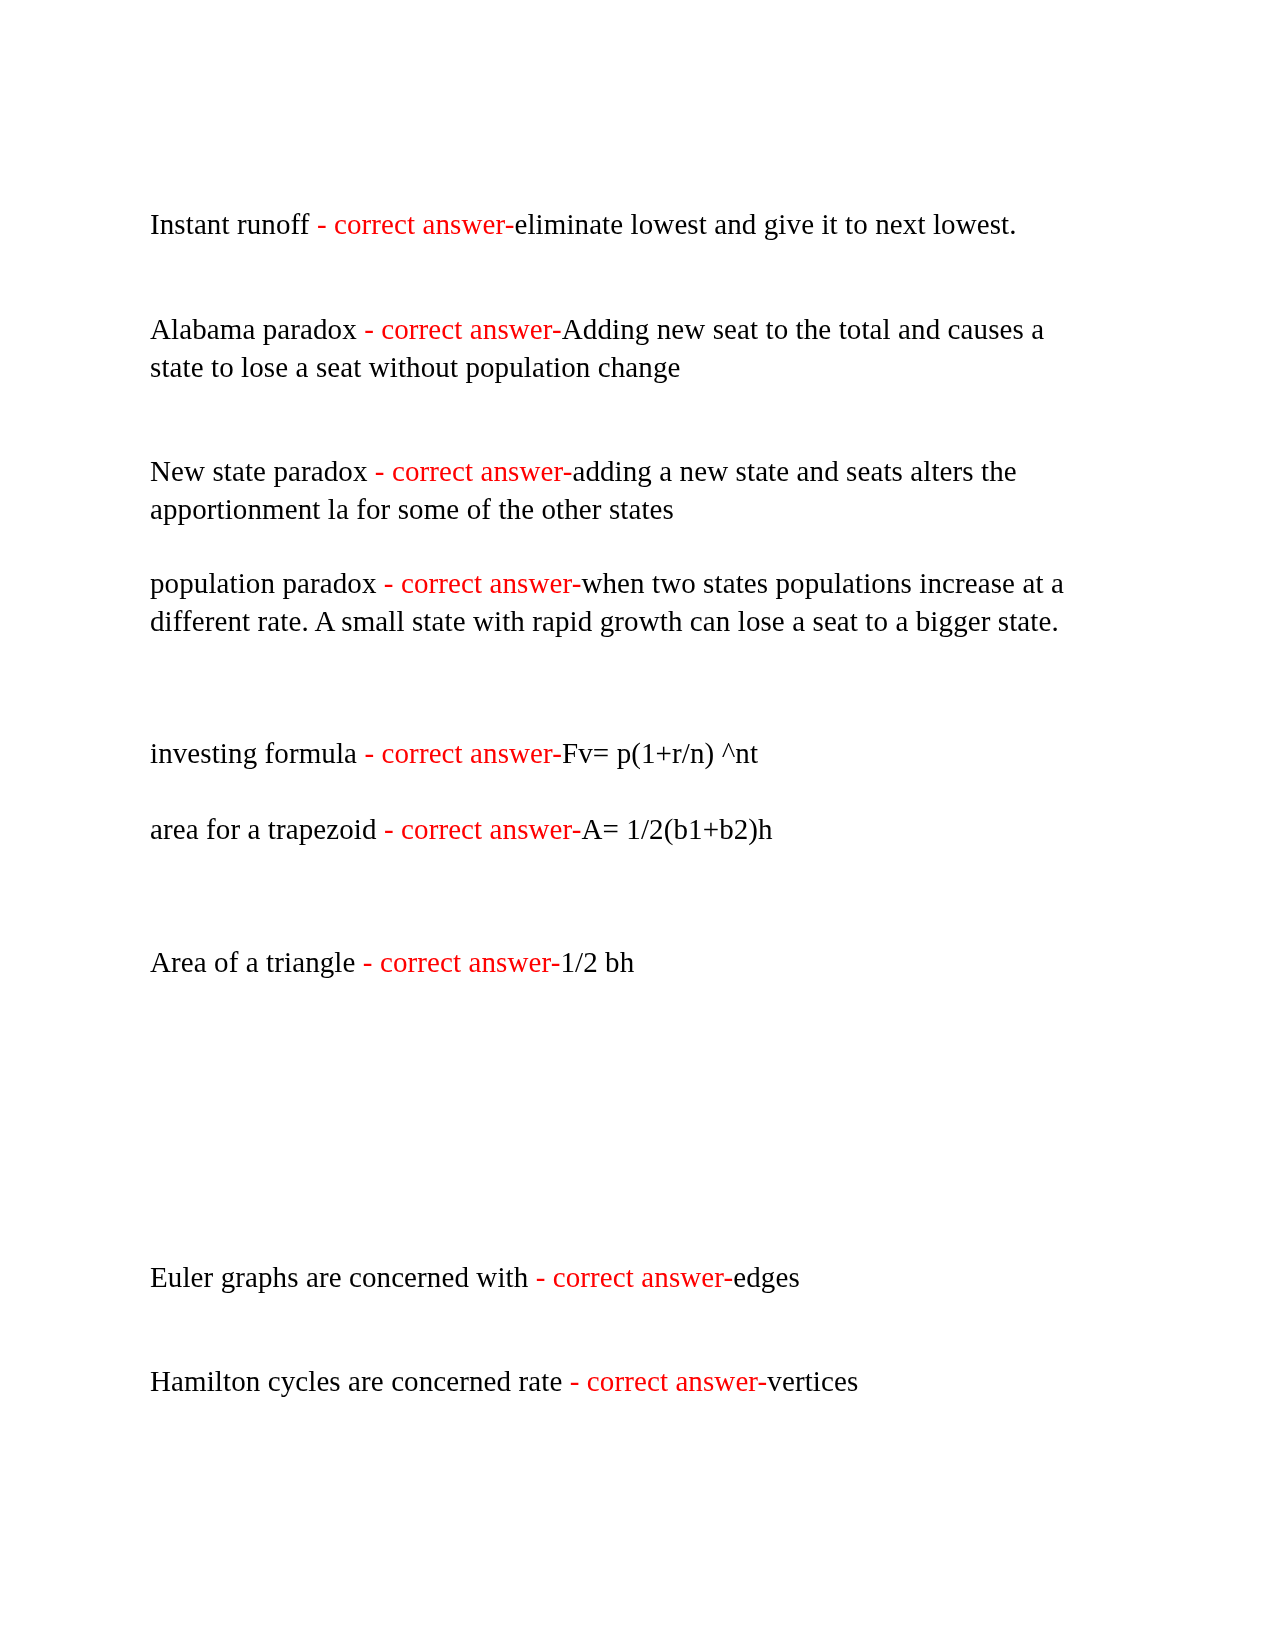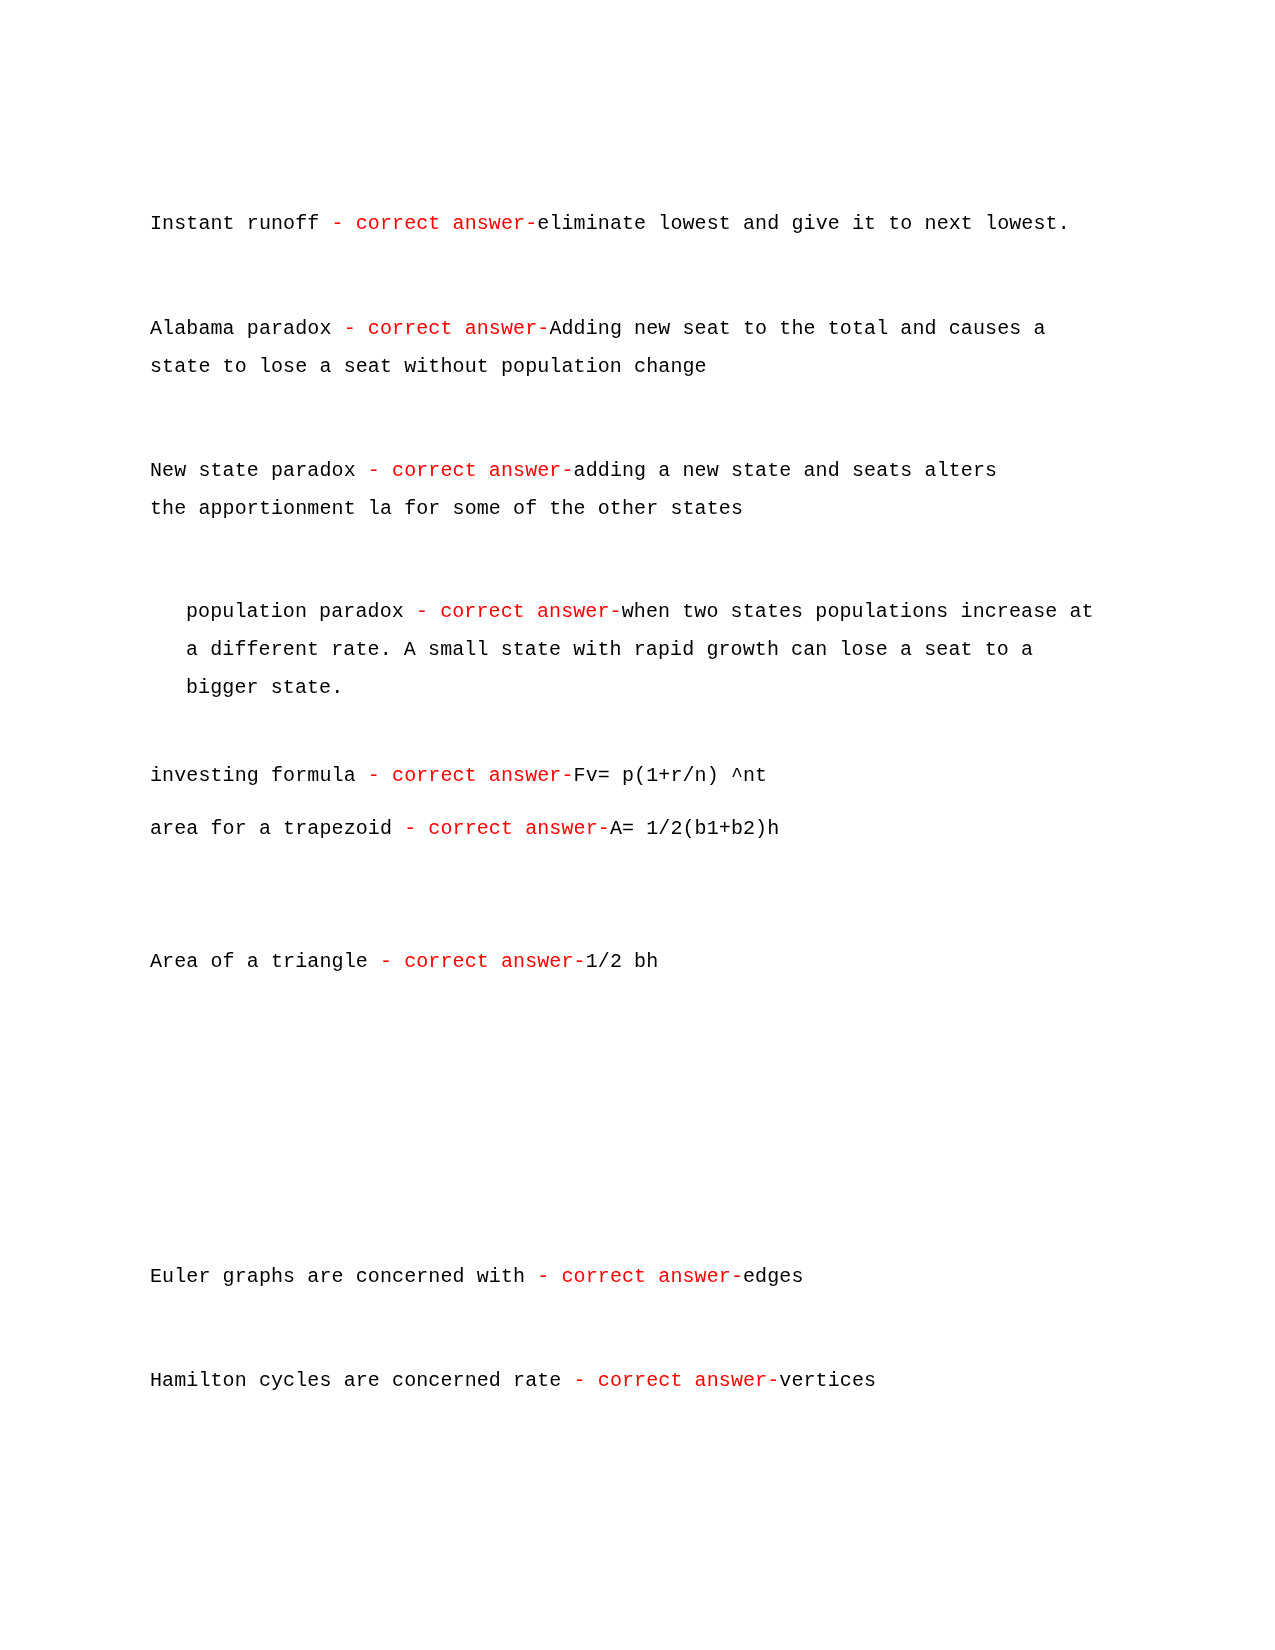--- a/index.html
+++ b/index.html
@@ -1,38 +1,38 @@
 <!DOCTYPE html>
 <html><head>
 <meta charset="utf-8">
 <style>
   html, body { margin: 0; padding: 0; background: #ffffff; }
   body { width: 1275px; height: 1650px; position: relative; overflow: hidden; }
   .page { position: absolute; left: 0; top: 0; width: 1275px; height: 1650px; background: #fff; }
   .entry {
     position: absolute; left: 150px; width: 960px;
-    font-family: Liberation Mono, monospace;
-    font-size: 20px; line-height: 38px; color: #000;
+    font-family: Liberation Serif, serif;
+    font-size: 29px; line-height: 38px; color: #000;
     letter-spacing: 0.1px;
   }
   .sep { color: #ff0000; }
 </style>
 </head>
 <body>
 
 <div class="page">
   <div class="entry" style="top:205px;"><span>Instant runoff</span><span class="sep"> - correct answer-</span><span>eliminate lowest and give it to next lowest.</span></div>
 
   <div class="entry" style="top:310px; width:900px;"><span>Alabama paradox</span><span class="sep"> - correct answer-</span><span>Adding new seat to the total and causes a state to lose a seat without population change</span></div>
 
   <div class="entry" style="top:452px; width:890px;"><span>New state paradox</span><span class="sep"> - correct answer-</span><span>adding a new state and seats alters the apportionment la for some of the other states</span></div>
 
-  <div class="entry" style="top:593px; width:930px;margin-left:36px;"><span>population paradox</span><span class="sep"> - correct answer-</span><span>when two states populations increase at a different rate. A small state with rapid growth can lose a seat to a bigger state.</span></div>
+  <div class="entry" style="top:564px; width:930px;"><span>population paradox</span><span class="sep"> - correct answer-</span><span>when two states populations increase at a different rate. A small state with rapid growth can lose a seat to a bigger state.</span></div>
 
-  <div class="entry" style="top:734px;margin-top:23px;"><span>investing formula</span><span class="sep"> - correct answer-</span><span>Fv= p(1+r/n) ^nt</span></div>
+  <div class="entry" style="top:734px;"><span>investing formula</span><span class="sep"> - correct answer-</span><span>Fv= p(1+r/n) ^nt</span></div>
 
   <div class="entry" style="top:810px;"><span>area for a trapezoid</span><span class="sep"> - correct answer-</span><span>A= 1/2(b1+b2)h</span></div>
 
   <div class="entry" style="top:943px;"><span>Area of a triangle</span><span class="sep"> - correct answer-</span><span>1/2 bh</span></div>
 
 
 
   <div class="entry" style="top:1258px;"><span>Euler graphs are concerned with</span><span class="sep"> - correct answer-</span><span>edges</span></div>
 
   <div class="entry" style="top:1362px;"><span>Hamilton cycles are concerned rate</span><span class="sep"> - correct answer-</span><span>vertices</span></div>

